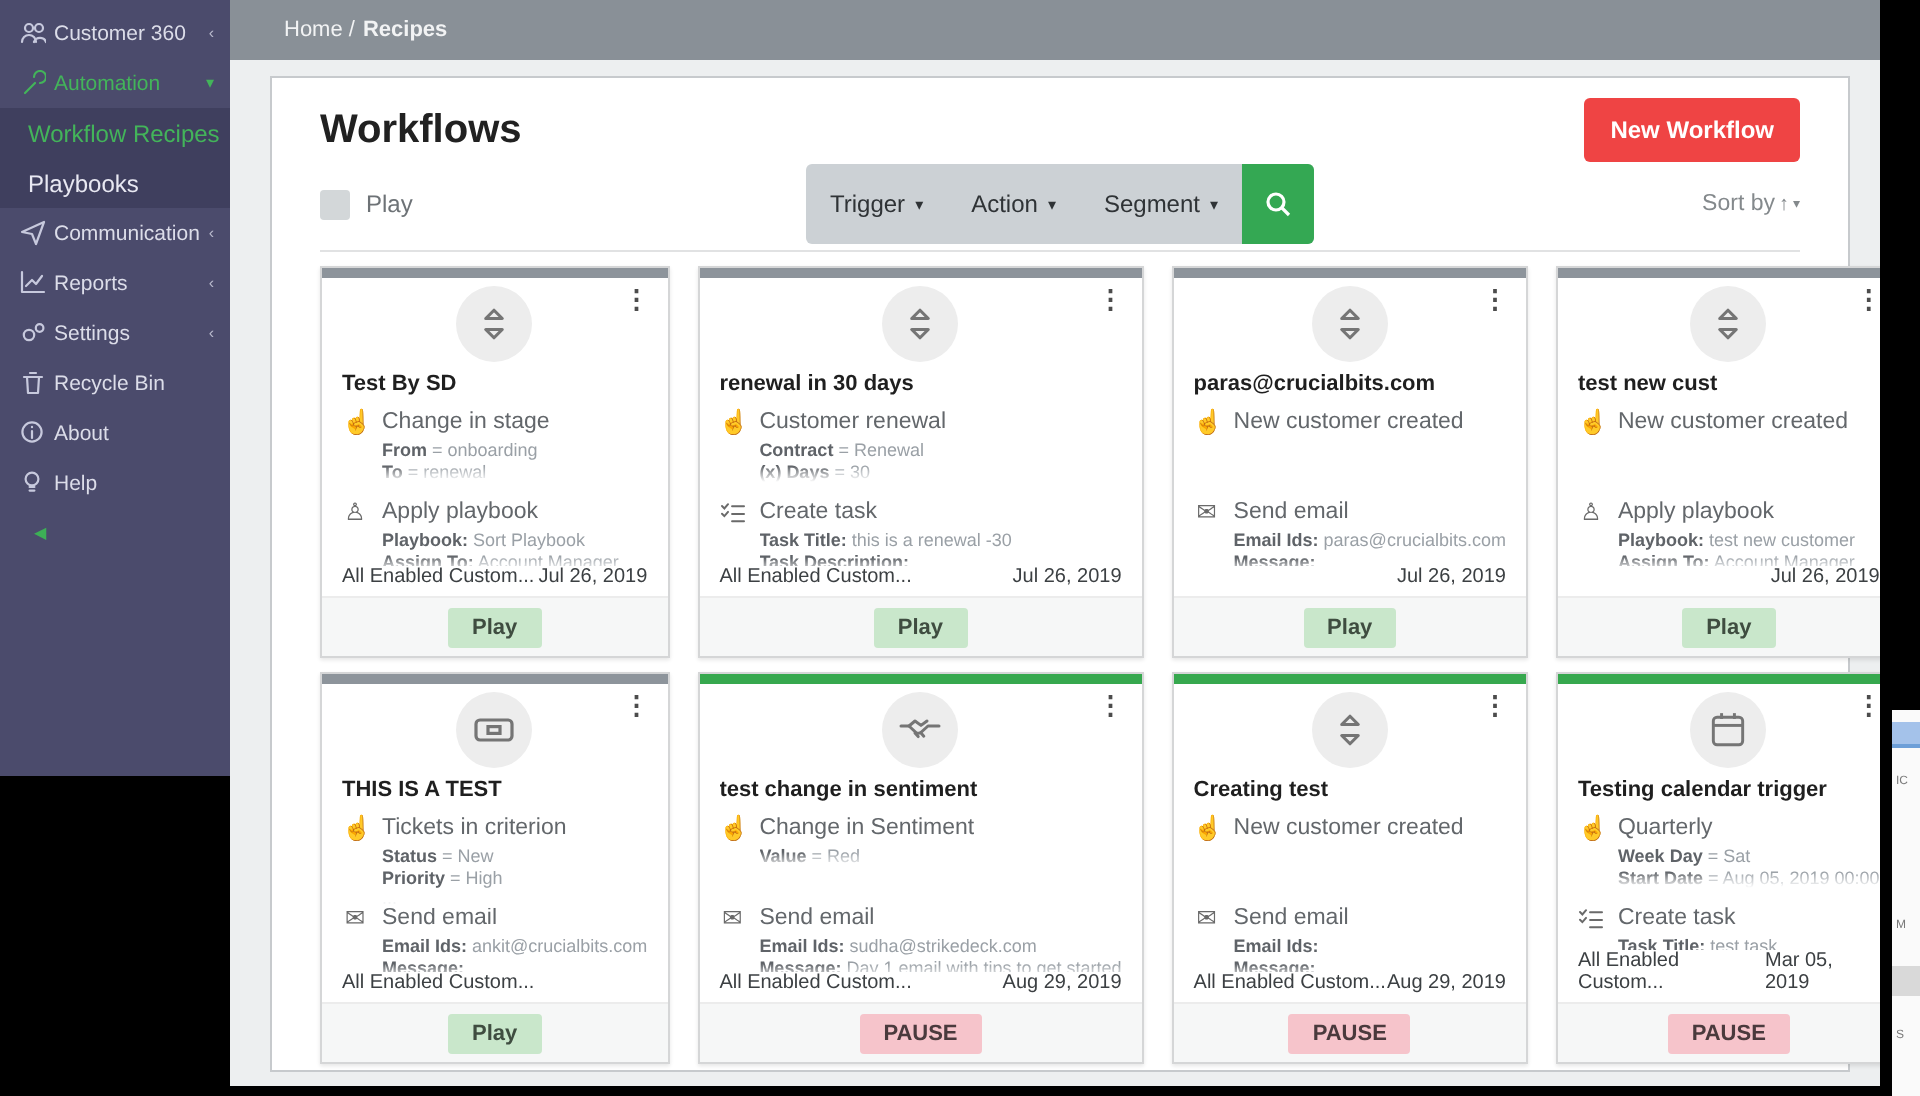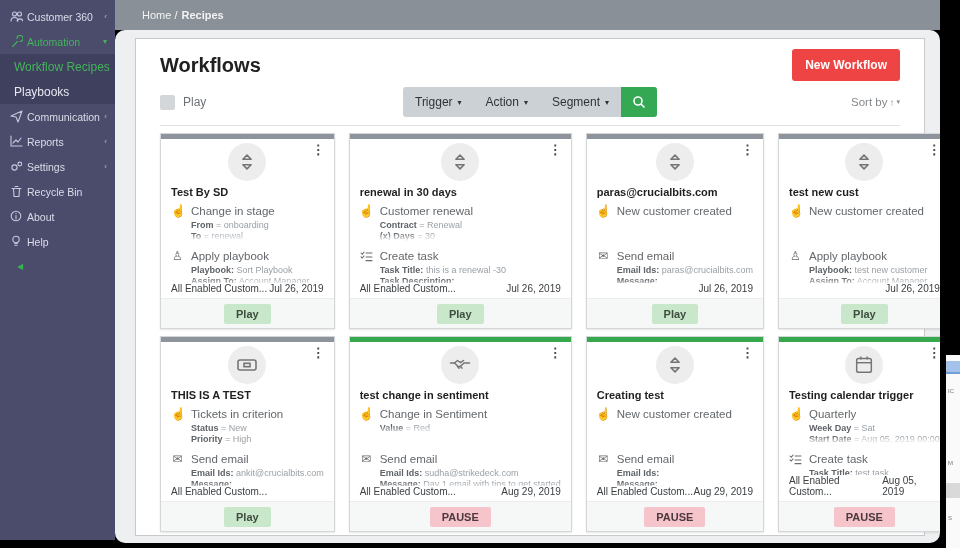--- a/index.html
+++ b/index.html
@@ -4,45 +4,45 @@
 <style>
   * { box-sizing: border-box; margin: 0; padding: 0; }
   html,body { width:960px; height:548px; }
   body {
     background:#000;
     font-family:"Liberation Sans", sans-serif;
     position:relative;
     overflow:hidden;
   }
   
-  .sidebar { position:absolute; left:0; top:0; width:115px; height:540px; background:#4b4b6c;text-align:right; }
+  .sidebar { position:absolute; left:0; top:0; width:115px; height:388px; background:#4b4b6c;text-align:right; }
   .side-list { padding-top:4px; }
   .side-item { height:25px; display:flex; align-items:center; padding:0 8px 0 10px; color:#dcdde9; font-size:10.5px; cursor:pointer; }
   .side-item .sicon { width:17px; display:flex; align-items:center; }
   .side-item .chev { margin-left:auto; font-size:8px; color:#b9bacd; }
   .side-item.active { color:#43b45a; }
   .side-item.active .chev { color:#43b45a; }
   .submenu-wrap { background:#3f3f5e; }
   .sub-item { height:25px; display:flex; align-items:center; padding-left:14px; color:#e8e8f2; font-size:12px; cursor:pointer; }
   .sub-item.active { color:#43b45a; }
   .collapse-toggle { position:absolute; left:17px; top:262px; color:#3daf56; font-size:8px; cursor:pointer; }
   
   .topbar { position:absolute; left:115px; top:0; width:825px; height:30px; background:#899097; display:flex; align-items:center; padding-left:20px; }
   .crumb { color:#f2f3f4; font-size:11px;margin-left:7px; }
   .crumb .cur { font-weight:bold; margin-left:4px; }
   
-  .content { position:absolute; left:115px; top:30px; width:825px; height:513px; background:#edeff0;border-radius:10px; }
+  .content { position:absolute; left:115px; top:30px; width:825px; height:513px; background:#edeff0; }
   .panel { position:absolute; left:20px; top:8px; width:790px; height:498px; background:#fff; border:1px solid #c7cacd; }
   .title-row { margin-top:10px; height:32px; padding:0 24px; display:flex; align-items:center; justify-content:space-between; }
   .page-title { font-size:20px; font-weight:bold; color:#212121; }
   .new-btn { background:#ef4444; color:#fff; font-size:12px; font-weight:bold; padding:9px 13px; border-radius:3px; cursor:pointer; }
   .filter-row { margin-top:6px; height:30px; padding:0 24px; display:flex; align-items:center; position:relative; }
   .play-check { width:15px; height:15px; background:#d3d7d9; border-radius:2px; margin-right:8px; cursor:pointer; }
   .play-label { font-size:12px; color:#6d7276; }
-  .pill { position:absolute; left:50%; transform:translateX(-50%); height:30px; display:flex; align-items:stretch; background:#ccd1d5; border-radius:3px;justify-content:flex-end; }
+  .pill { position:absolute; left:50%; transform:translateX(-50%); height:40px; display:flex; align-items:stretch; background:#ccd1d5; border-radius:3px;justify-content:flex-end; }
   .dd { padding:0 12px; display:flex; align-items:center; gap:5px; font-size:12px; color:#2f3336; cursor:pointer; }
   .dd .caret { font-size:8px; color:#2f3336; }
   .search-btn { width:36px; background:#34a853; border-radius:0 3px 3px 0; display:flex; align-items:center; justify-content:center; cursor:pointer; }
   .sort { margin-left:auto; font-size:11.5px; color:#84898c; display:flex; align-items:center; gap:2px; cursor:pointer; }
   .sort .up { font-size:10px; } .sort .caret { font-size:7px; }
   .divider { margin:8px 24px 0; border-top:1px solid #e1e2e3; }
   
   .grid { margin:7px 24px 0; display:grid; grid-template-columns:repeat(4,1fr); gap:7px 14px; }
   .card { height:196px; background:#fff; border:1px solid #d5d6d7; box-shadow:0 1px 2px rgba(0,0,0,.10); display:flex; flex-direction:column; }
   .card-bar { height:5px; flex:none; }
@@ -540,21 +540,21 @@
           <span>Create task</span>
         </div>
         <div class="details act-details">
                 <div class="dline"><b>Task Title:</b><span> test task</span></div>
                 <div class="dline"><b>Due in days:</b><span> 8</span></div>
                 <div class="dline faded"><b>Task Description:</b><span></span></div>
               </div>
       </div>
       <div class="card-foot-row">
         <span>All Enabled Custom...</span>
-        <span>Aug 05, 2019</span>
+        <span>Mar 05, 2019</span>
       </div>
     </div>
     <div class="card-btnbar">
       <span class="card-btn btn-pause">PAUSE</span>
     </div>
   </div>
       </div>
   </div>
 </div>
 

